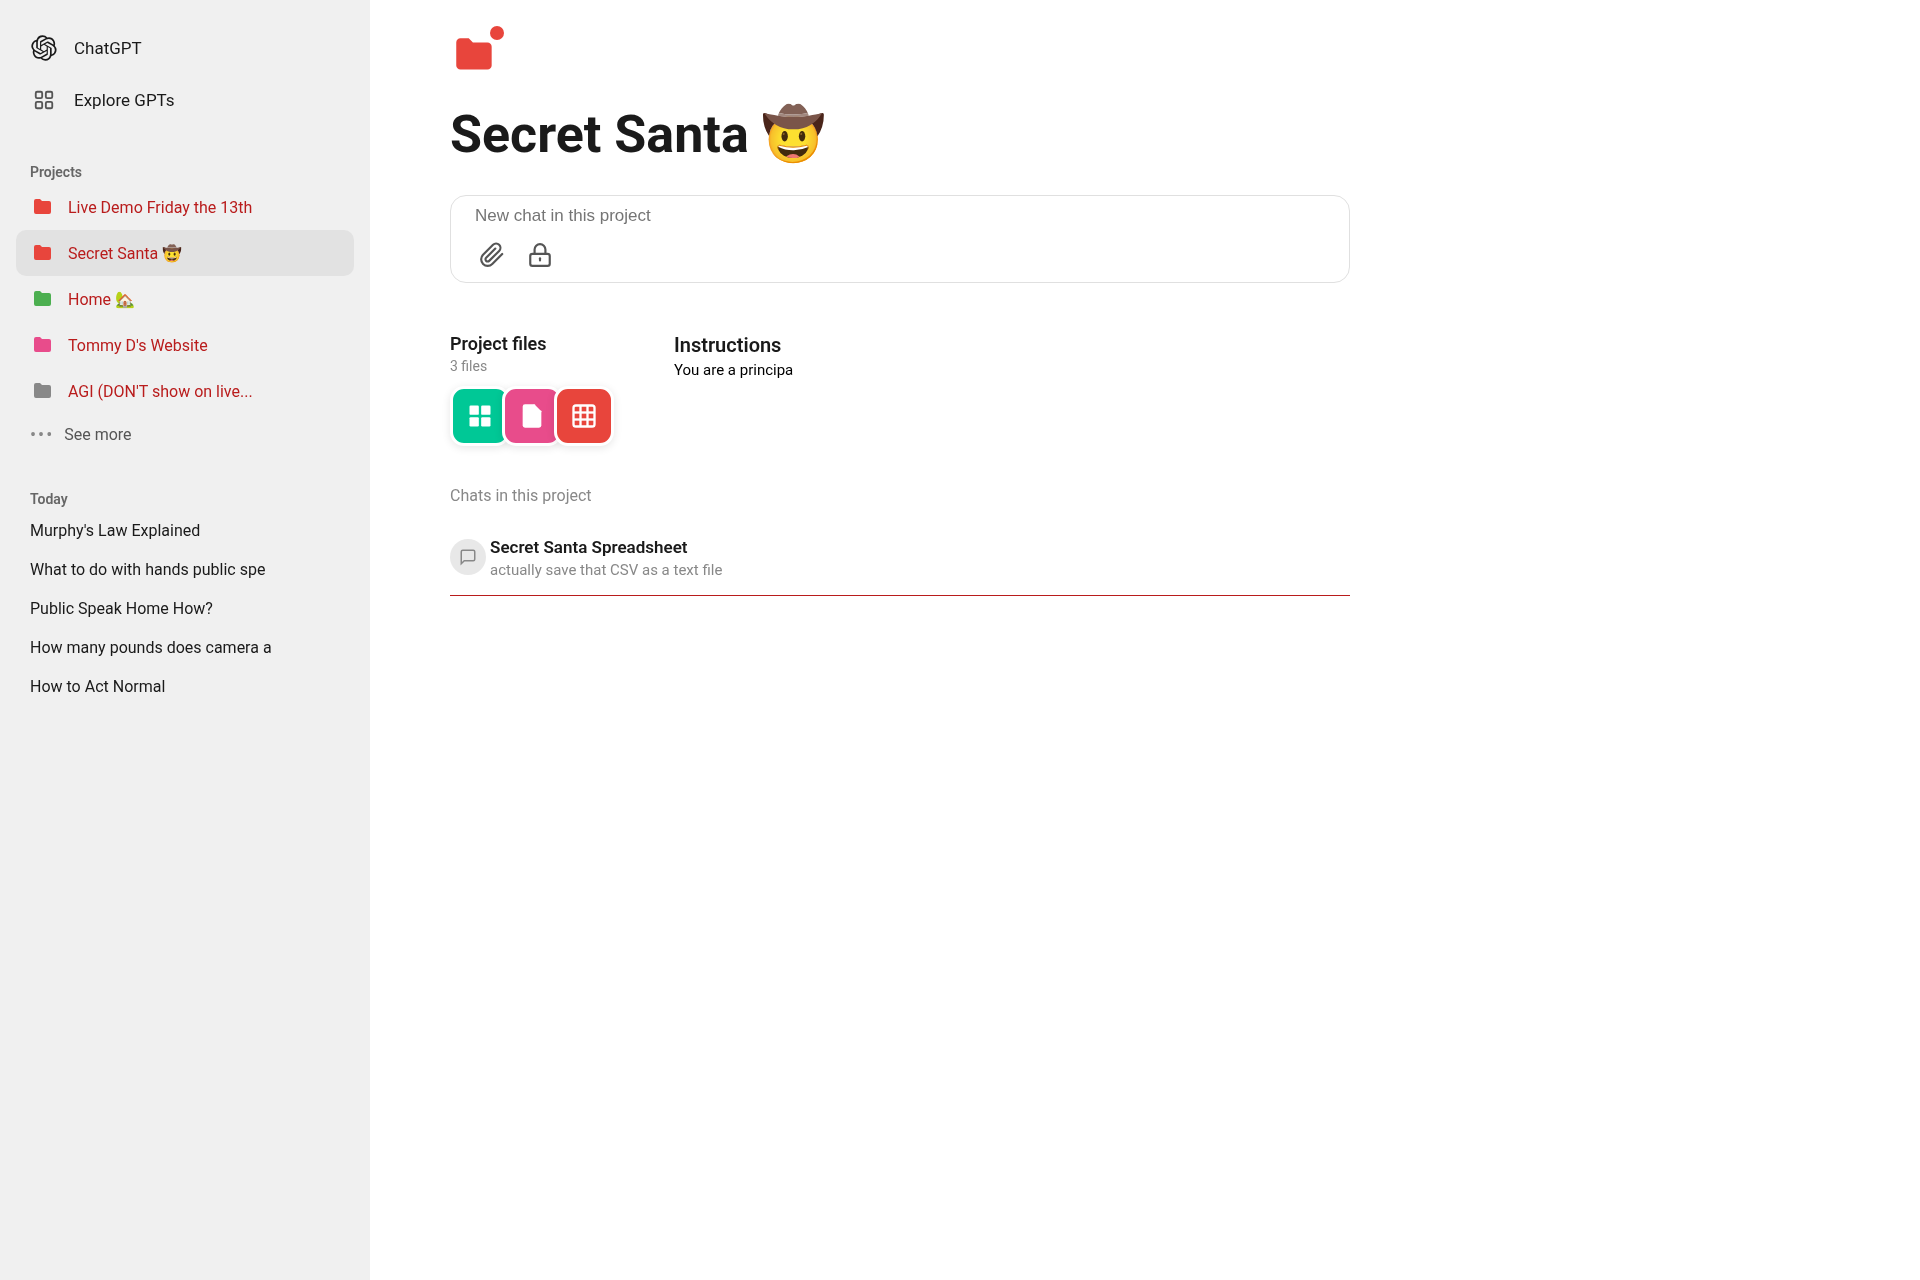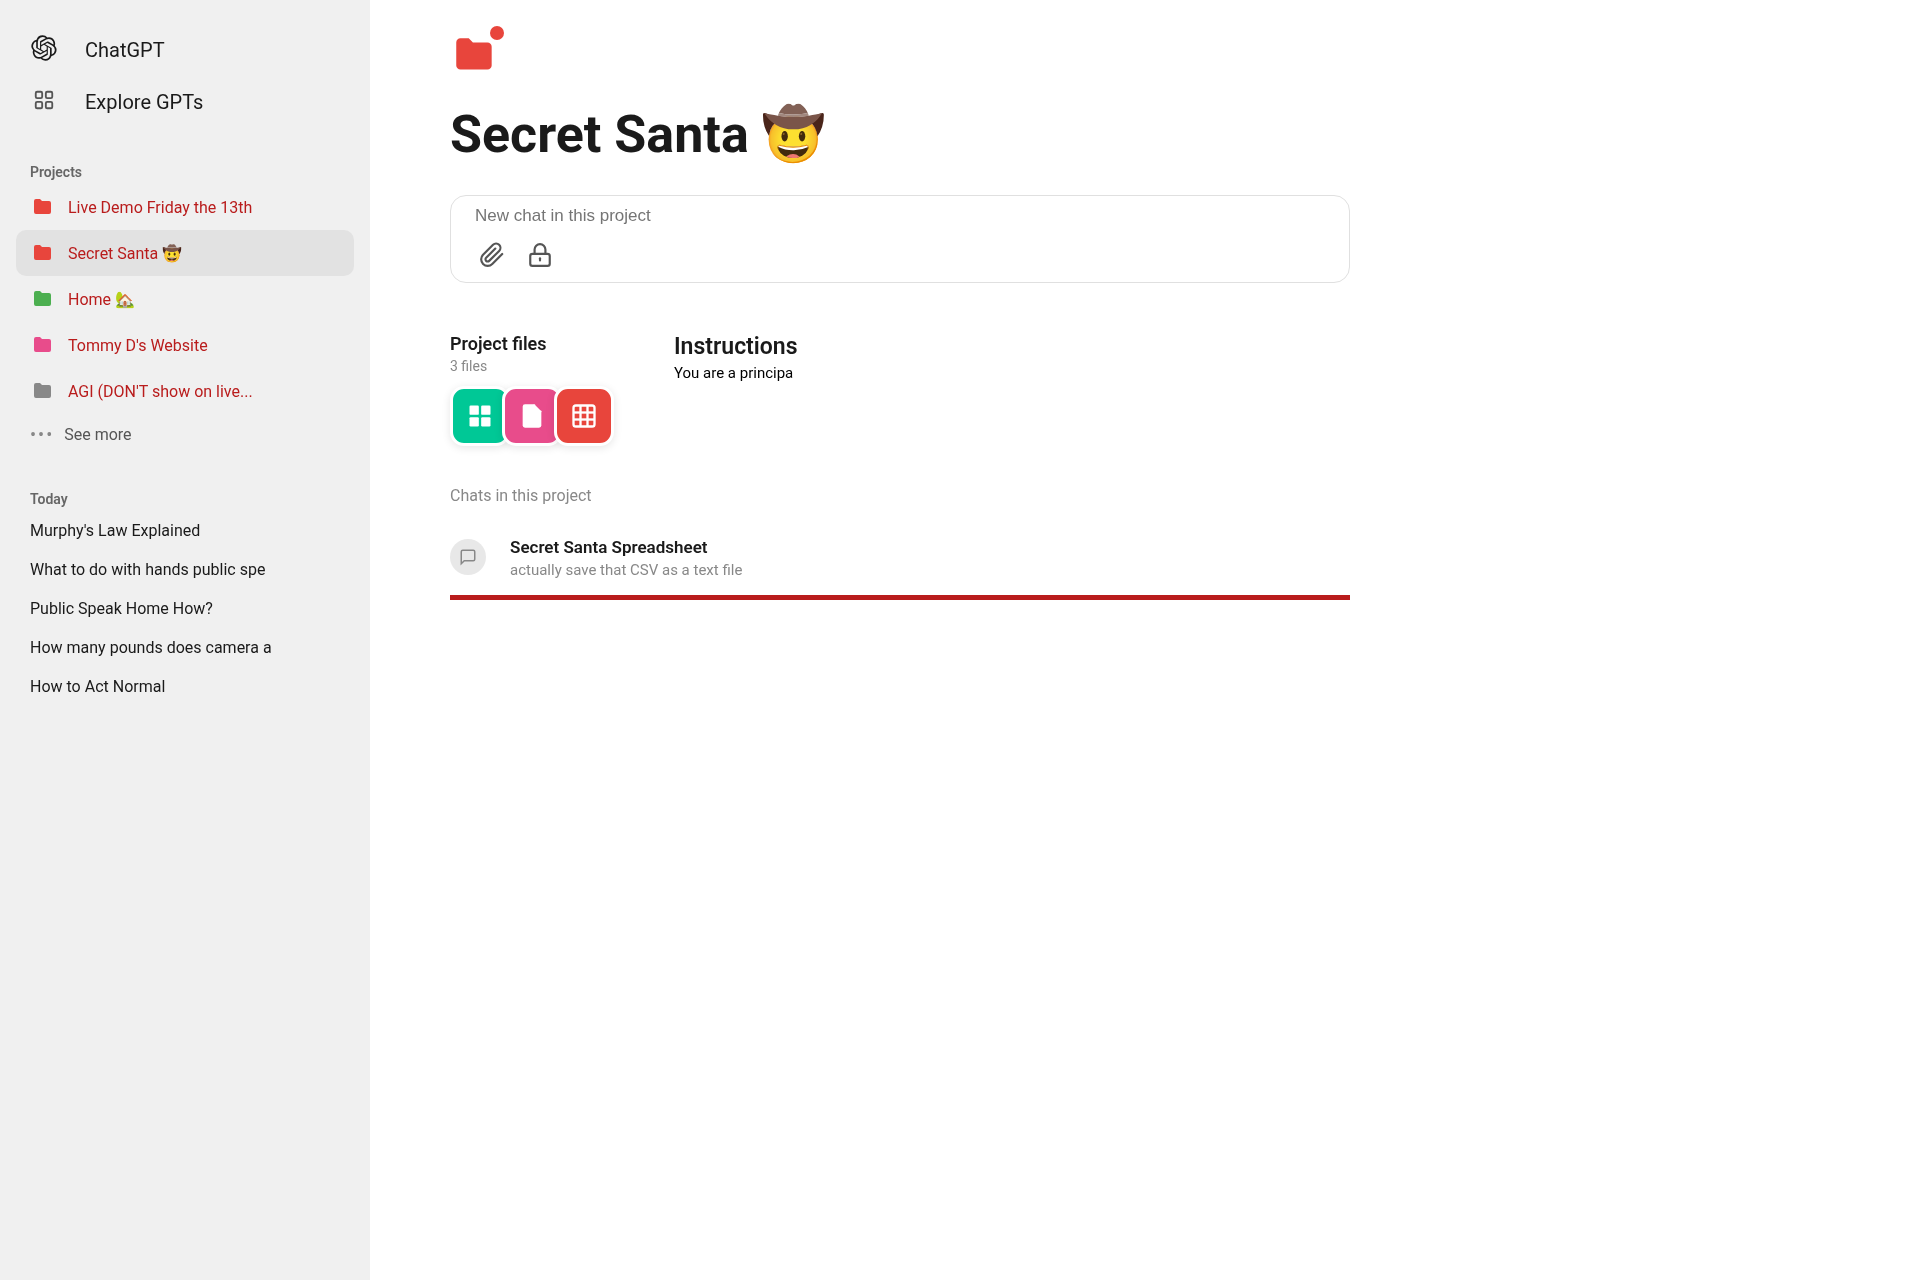--- a/index.html
+++ b/index.html
@@ -26,26 +26,26 @@
 
     .sidebar-top {
       display: flex;
       flex-direction: column;
       gap: 4px;
       margin-bottom: 24px;
     }
 
     .sidebar-nav-item {
       display: flex;
-      align-items: flex-end;
-      gap: 27px;
+      align-items: center;
+      gap: 16px;
       padding: 10px 14px;
       border-radius: 10px;
       cursor: pointer;
-      font-size: 20px;
+      font-size: 17px;
       color: #1a1a1a;
     }
 
     .sidebar-nav-icon {
       width: 28px;
       height: 28px;
       display: flex;
       align-items: center;
       justify-content: center;
     }
@@ -227,21 +227,21 @@
     .file-icon-pink { background: #e84c8b; color: white; }
     .file-icon-red { background: #e8453c; color: white; }
 
     .instructions-block {
       display: flex;
       flex-direction: column;
       gap: 4px;
     }
 
     .instructions-title {
-      font-size: 23px;
+      font-size: 20px;
       font-weight: 600;
       color: #1a1a1a;
     }
 
     .instructions-preview {
       font-size: 15px;
       color: #000000;
       max-width: 400px;
       overflow: hidden;
       white-space: nowrap;
@@ -257,23 +257,23 @@
     .chats-section-title {
       font-size: 16px;
       color: #888;
       margin-bottom: 16px;
       font-weight: 400;
     }
 
     .chat-item {
       display: flex;
       align-items: flex-start;
-      gap: 24px;
+      gap: 4px;
       padding: 16px 0;
-      border-bottom: 5px solid #b91c1c;
+      border-bottom: 1px solid #b91c1c;
       cursor: pointer;
     }
 
     .chat-icon {
       width: 36px;
       height: 36px;
       border-radius: 50%;
       background: #e8e8e8;
       display: flex;
       align-items: center;

